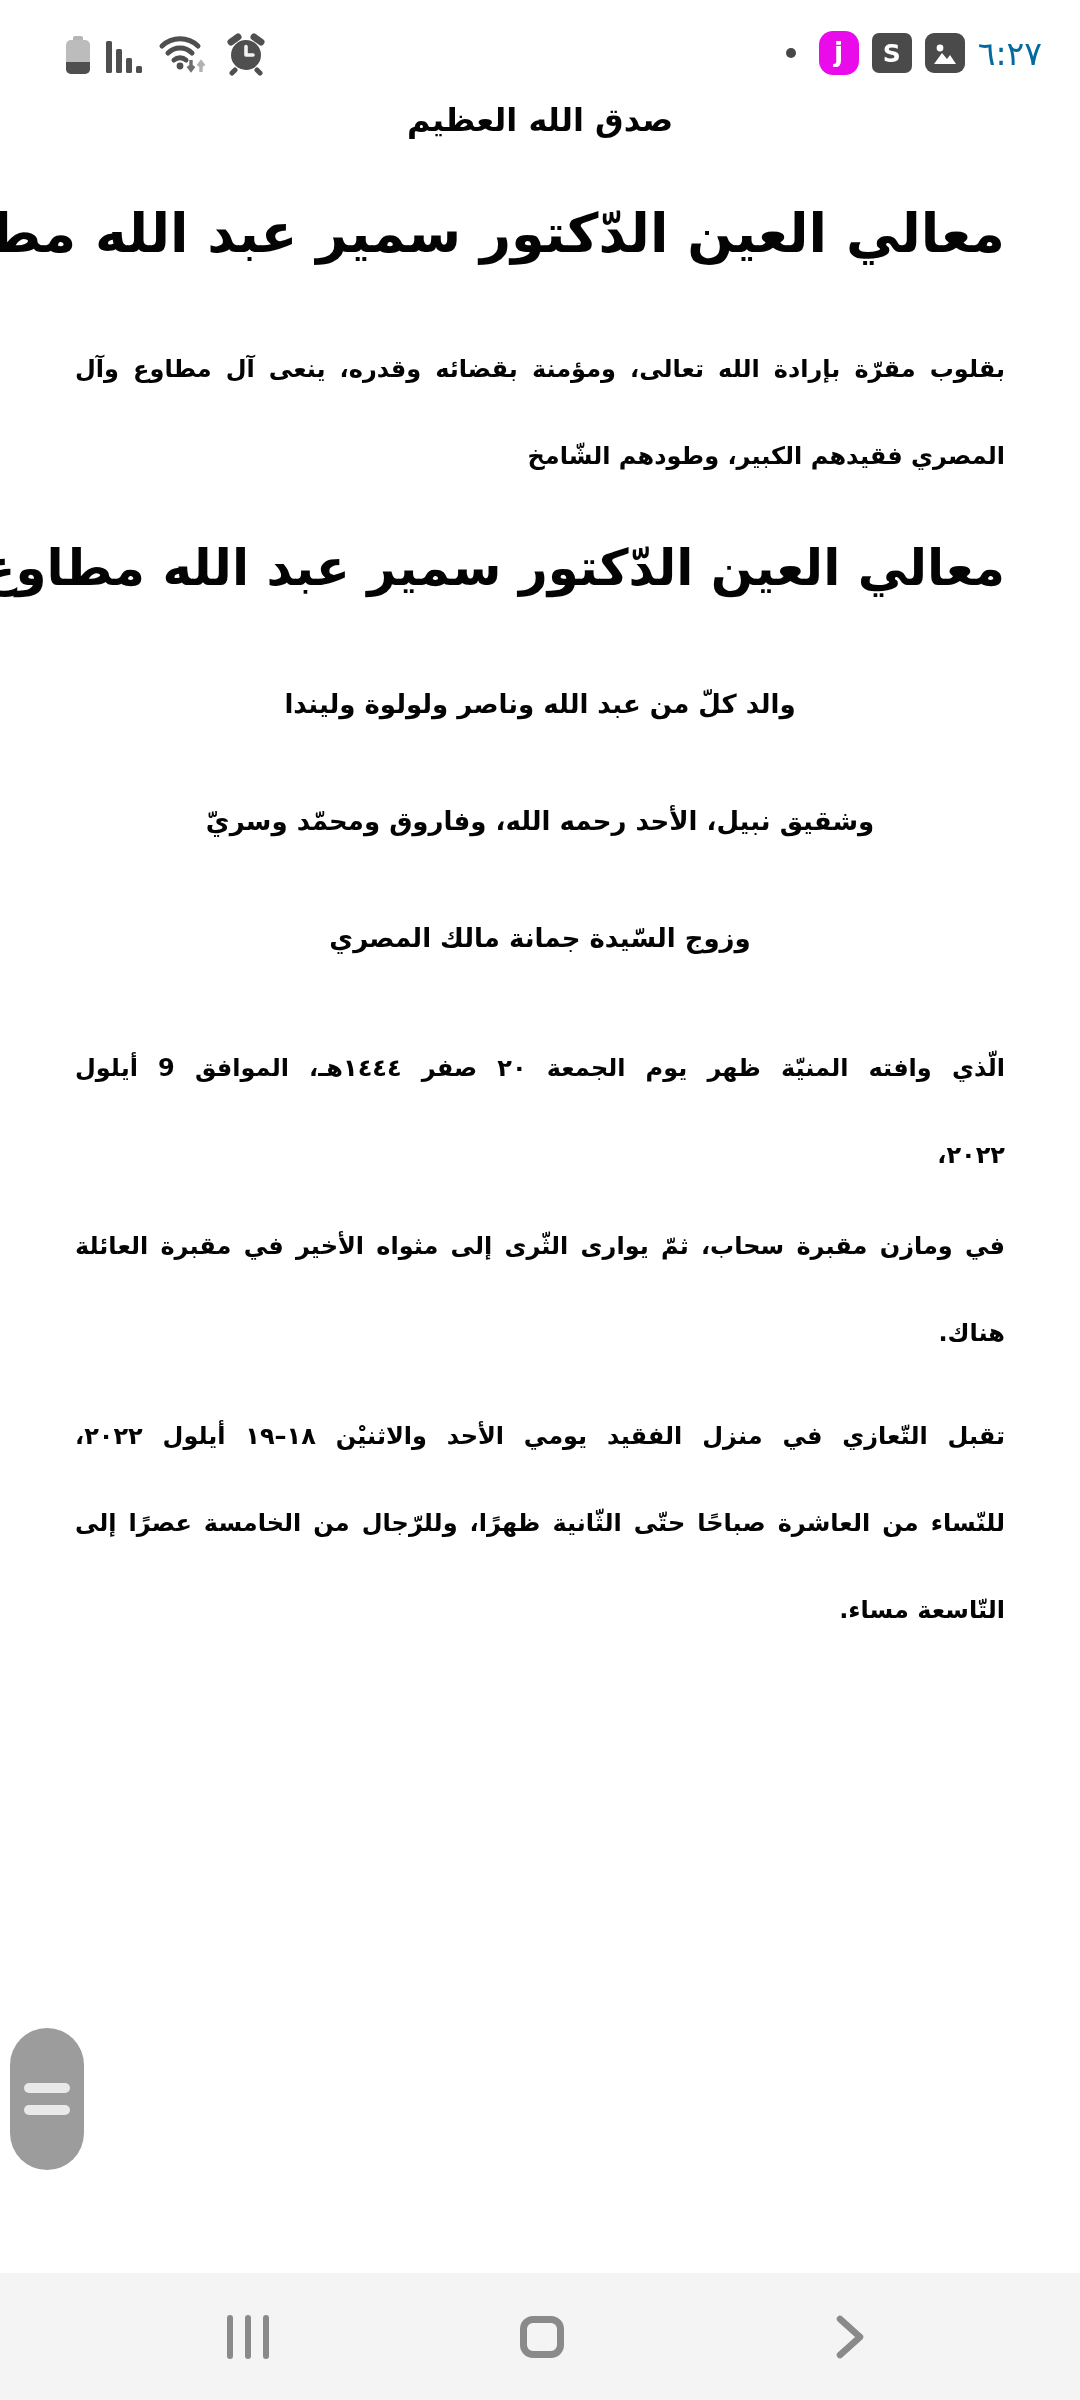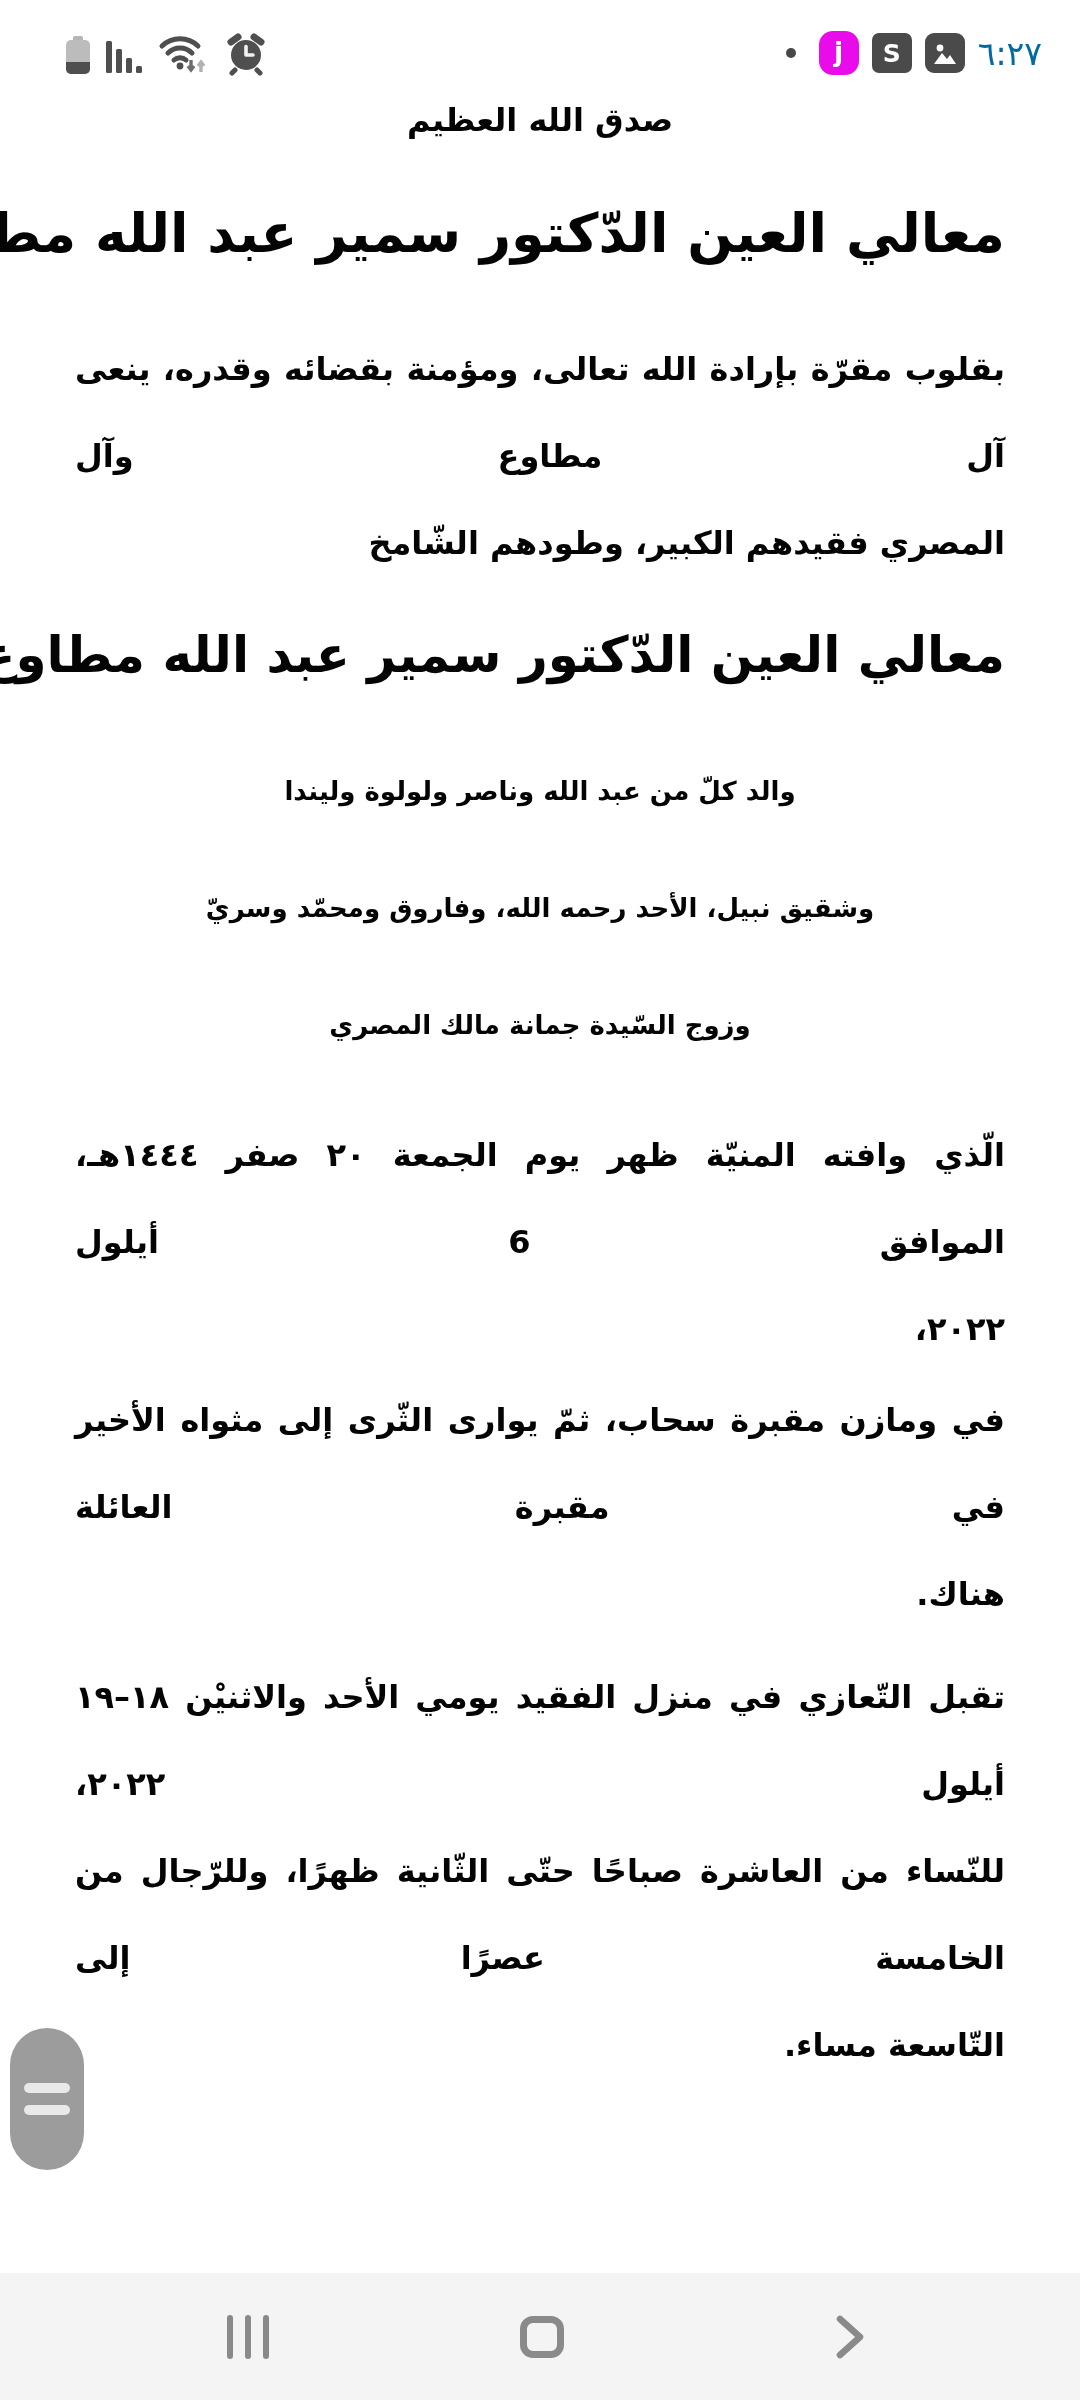--- a/index.html
+++ b/index.html
@@ -32,21 +32,21 @@
   .sb-time{font-size:33px;color:#0369a1;font-weight:500;direction:ltr;}
   
   .doc{
     position:absolute;top:92px;left:0;width:1080px;height:2180px;
     padding:0 75px;box-sizing:border-box;direction:rtl;color:#040404;background:#fff;
   }
   .centered{text-align:center;white-space:nowrap;}
   .quote-attr{font-size:32px;font-weight:700;line-height:48px;margin-top:4px;}
   .headline-1{font-size:54px;font-weight:800;line-height:100px;margin-top:40px;}
   .headline-status{font-size:54px;font-weight:800;line-height:95px;margin-top:72px;}
-  .para{font-weight:700;font-size:32px;}
+  .para{font-weight:700;font-size:24px;}
   .para .jline{text-align:justify;text-align-last:justify;-moz-text-align-last:justify;line-height:87px;}
   .para .lline{line-height:87px;}
   .intro{margin-top:42px;}
   .headline-2{font-size:50px;font-weight:800;line-height:100px;margin-top:18px;}
   .relation{font-size:26px;font-weight:700;line-height:62px;margin-top:55px;}
   .death{margin-top:56px;}
   .funeral{margin-top:4px;}
   .condolence{margin-top:16px;}
   
   .edge-handle{
@@ -130,21 +130,21 @@
     <div class="lline">المصري فقيدهم الكبير، وطودهم الشّامخ</div>
   </div>
 
   <div class="headline-2 centered">معالي العين الدّكتور سمير عبد الله مطاوع</div>
 
   <div class="relation centered">والد كلّ من عبد الله وناصر ولولوة وليندا</div>
   <div class="relation centered">وشقيق نبيل، الأحد رحمه الله، وفاروق ومحمّد وسريّ</div>
   <div class="relation centered">وزوج السّيدة جمانة مالك المصري</div>
 
   <div class="para death">
-    <div class="jline">الّذي وافته المنيّة ظهر يوم الجمعة ٢٠ صفر ١٤٤٤هـ، الموافق 6 أيلول</div>
+    <div class="jline">الّذي وافته المنيّة ظهر يوم الجمعة ٢٠ صفر ١٤٤٤هـ، الموافق 9 أيلول</div>
     <div class="lline">٢٠٢٢،</div>
   </div>
 
   <div class="para funeral">
     <div class="jline">في ومازن مقبرة سحاب، ثمّ يوارى الثّرى إلى مثواه الأخير في مقبرة العائلة</div>
     <div class="lline">هناك.</div>
   </div>
 
   <div class="para condolence">
     <div class="jline">تقبل التّعازي في منزل الفقيد يومي الأحد والاثنيْن ١٨–١٩ أيلول ٢٠٢٢،</div>

